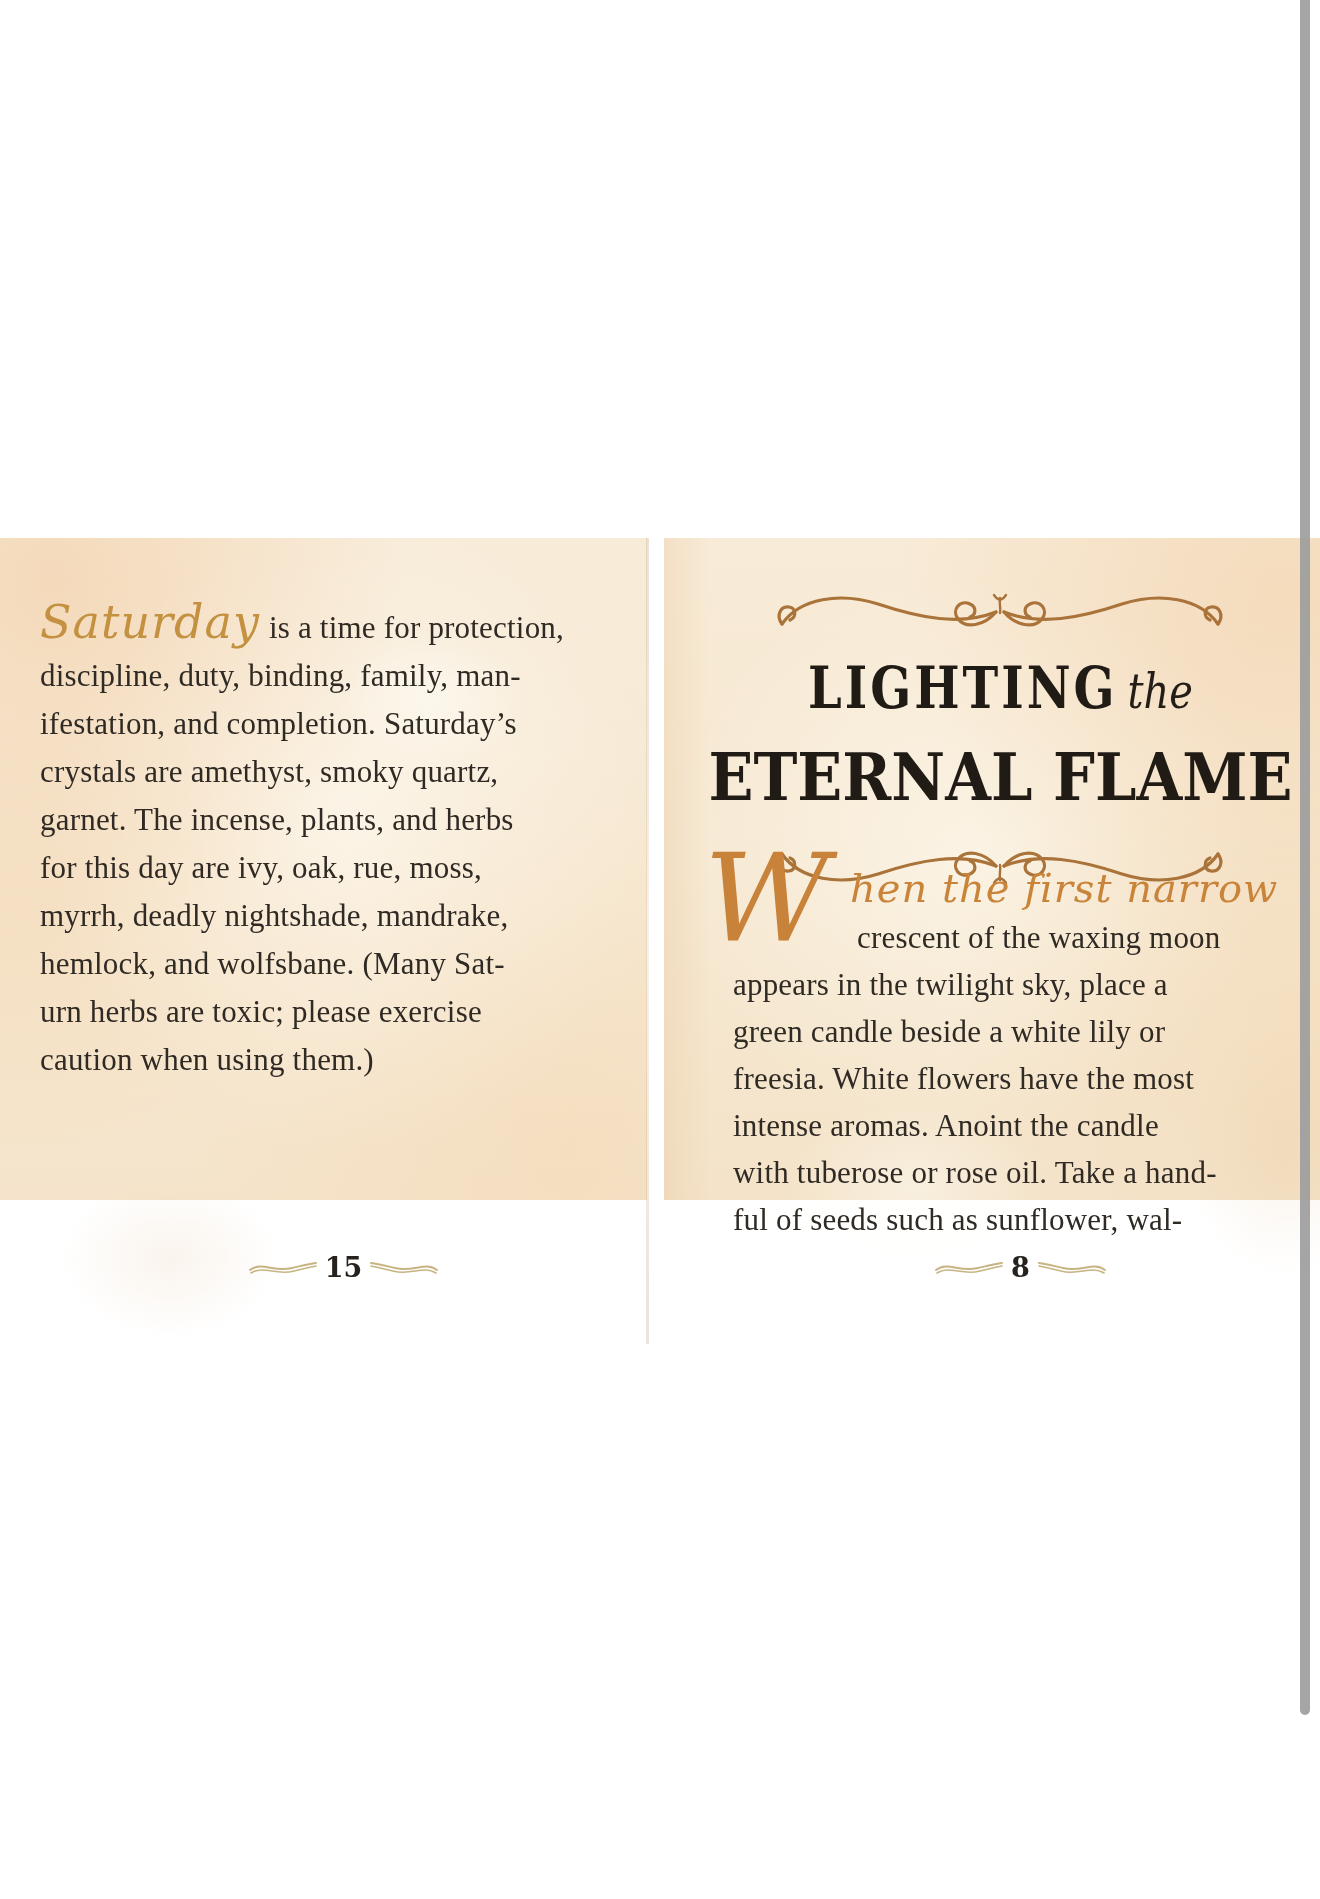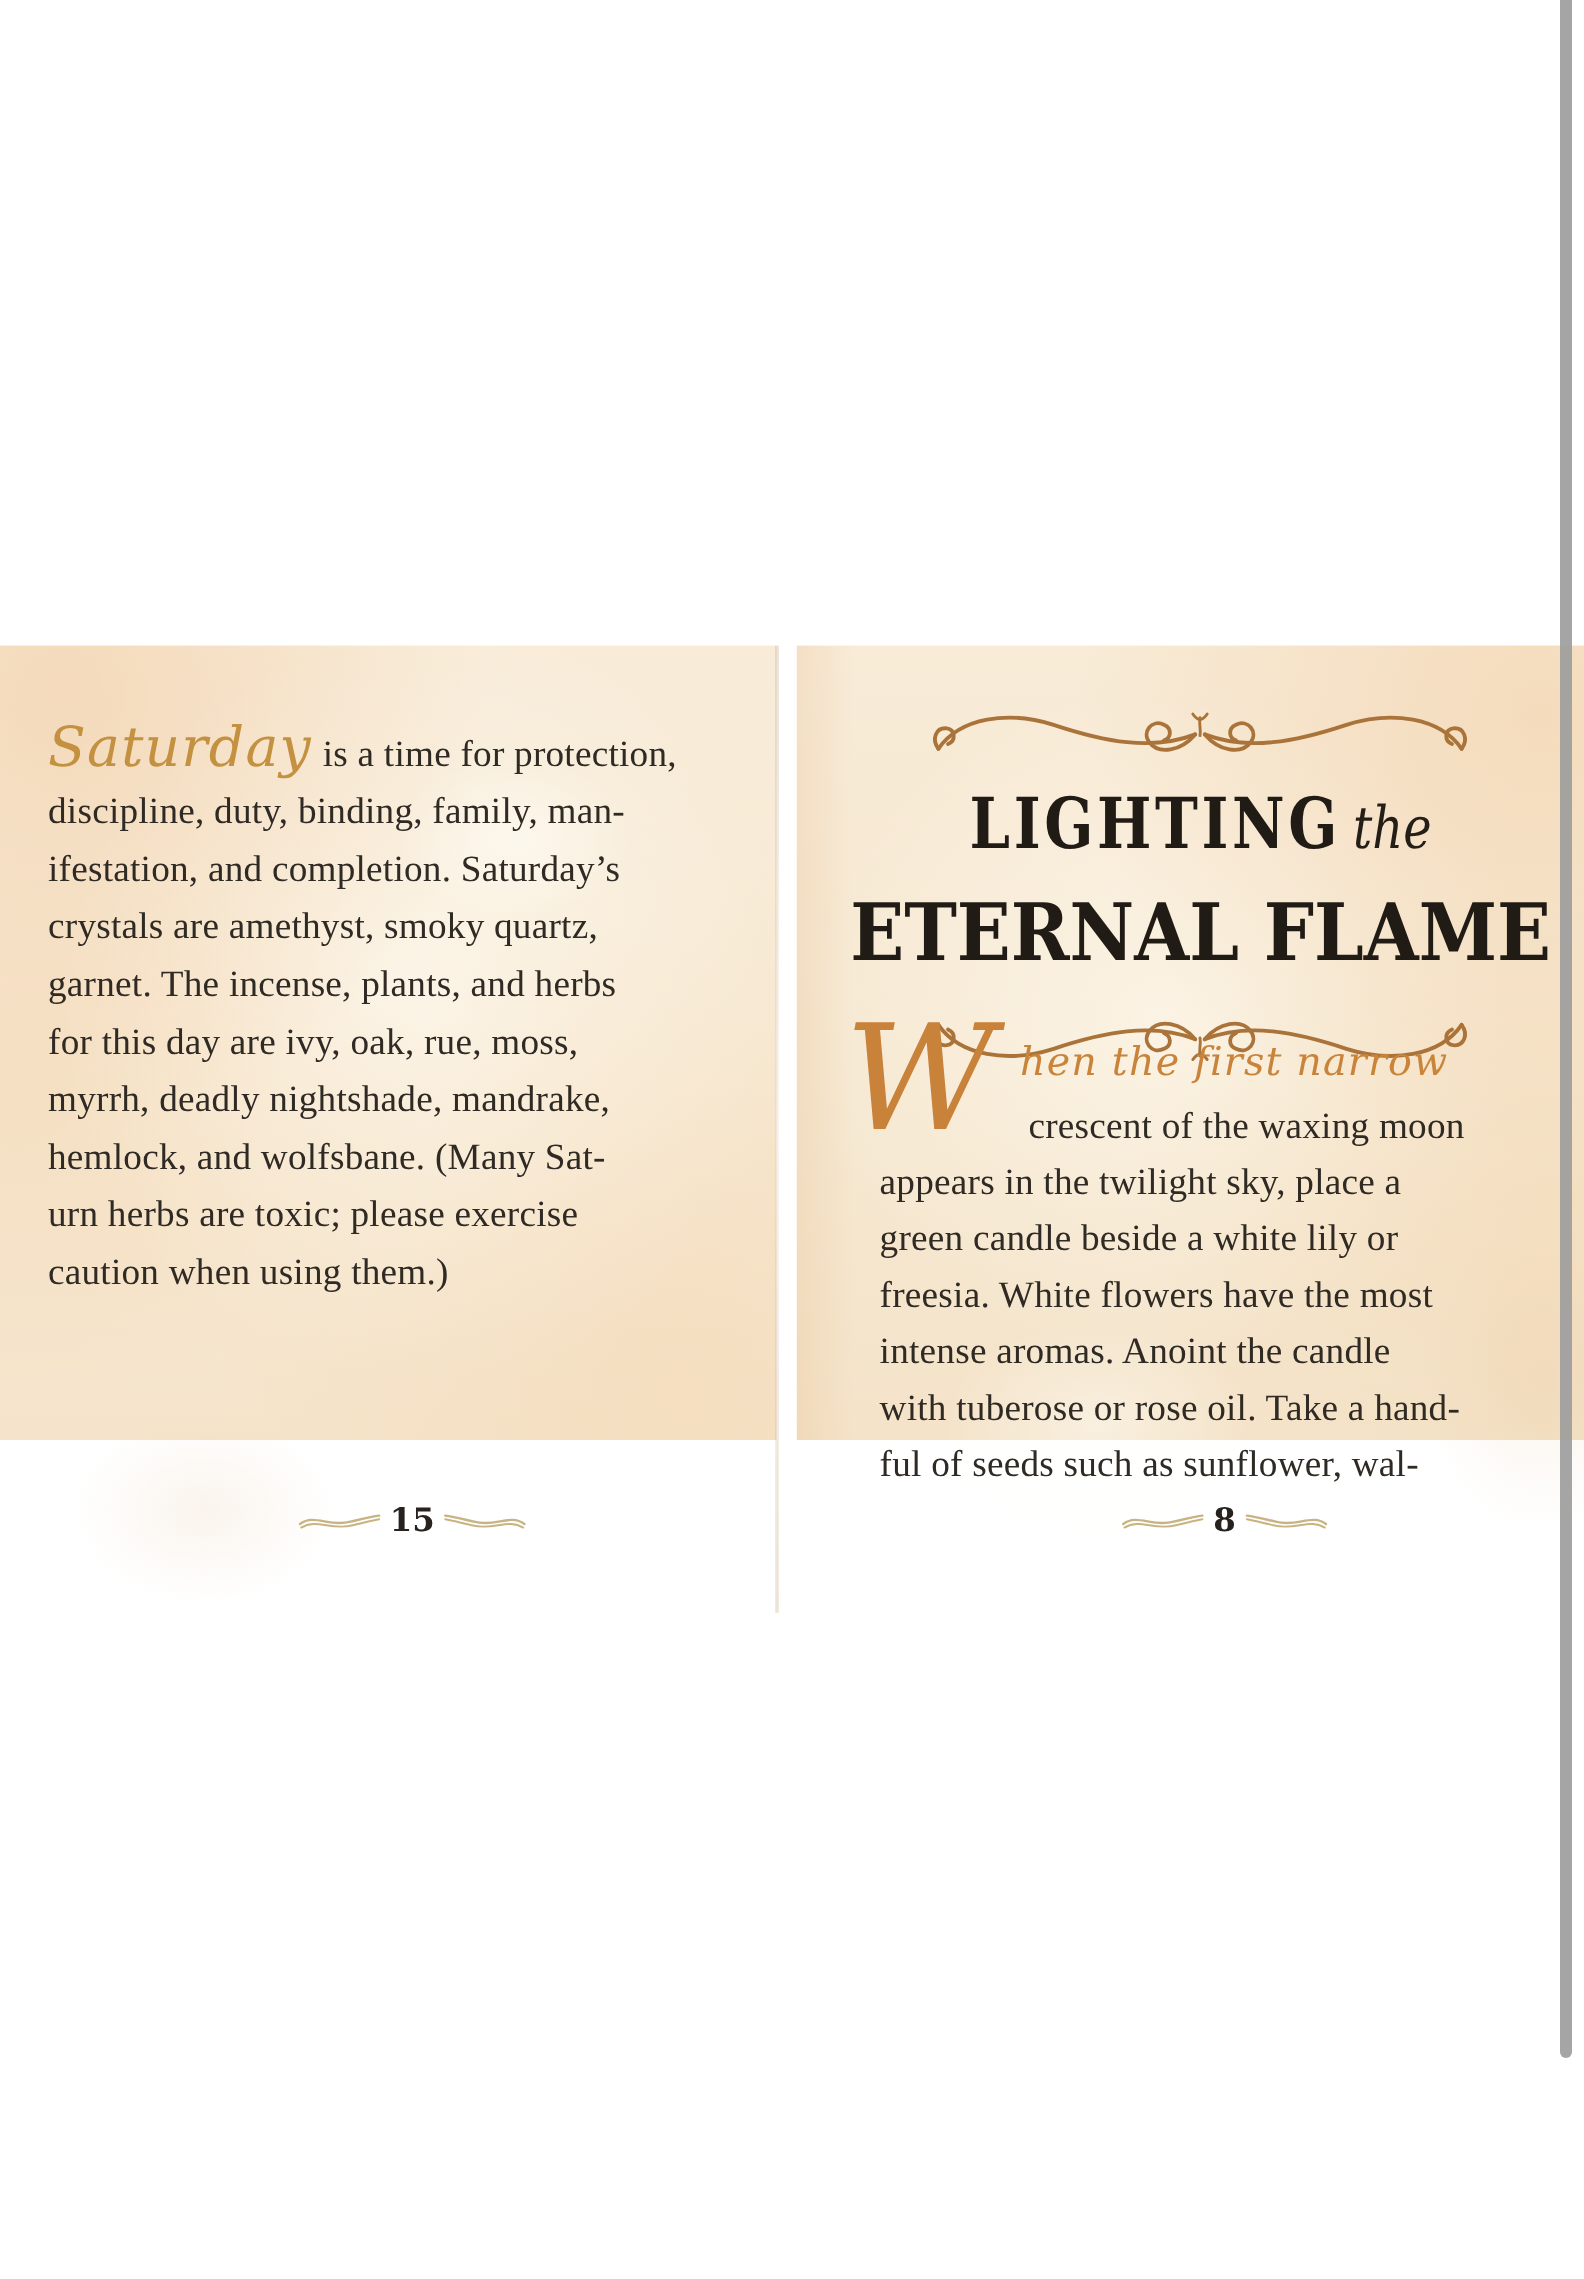--- a/index.html
+++ b/index.html
@@ -92,21 +92,21 @@
   }
 
   .drop-cap{
     position:absolute;left:40px;top:300px;
     font-family:"DejaVu Serif", serif;font-style:italic;
     font-size:122px;line-height:1;color:#c9823a;
   }
   .opener-script{
     position:absolute;left:186px;top:330px;
     font-family:"DejaVu Serif", serif;font-style:italic;
-    font-size:33px;line-height:1;color:#c9843a;
+    font-size:40px;line-height:1;color:#c9843a;
     letter-spacing:1px;white-space:nowrap;
   }
   .rp-text{
     position:absolute;left:69px;top:376px;width:590px;
     font-size:31px;line-height:47px;color:#2f2a24;
     letter-spacing:.2px;
   }
   .rp-line{white-space:nowrap;}
   .rp-line.indent{padding-left:124px;}
 

